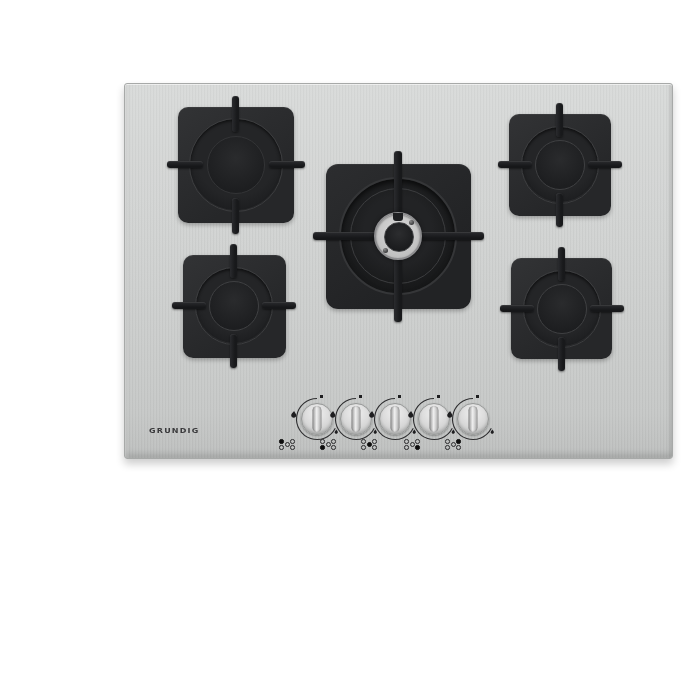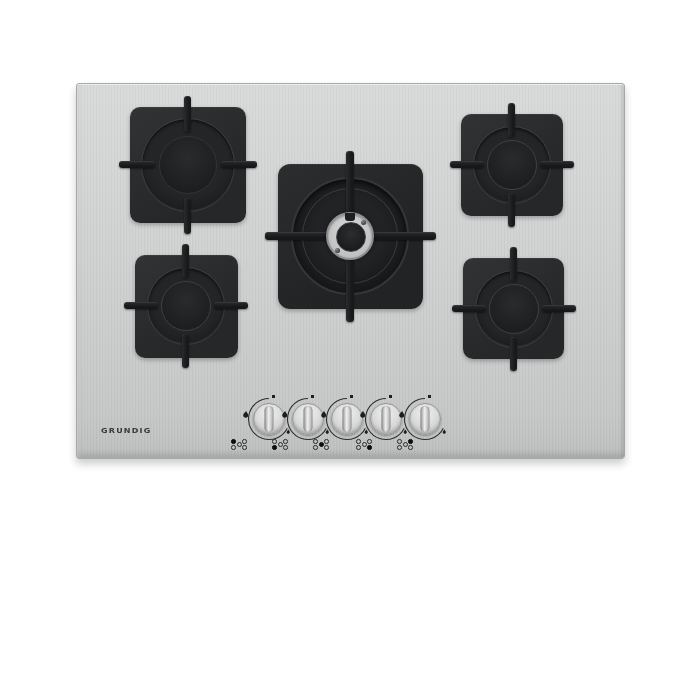--- a/index.html
+++ b/index.html
@@ -1,21 +1,21 @@
 <!DOCTYPE html>
 <html><head>
 <meta charset="utf-8">
 <style>
   html,body{margin:0;padding:0;}
   body{
     width:700px;height:700px;position:relative;overflow:hidden;
     background:#ffffff;
     font-family:"DejaVu Sans", sans-serif;
   }
-  .stage{position:absolute;inset:0;}
+  .stage{position:absolute;inset:0;margin-left:48px;}
 
   
   .hob{
     position:absolute;left:76px;top:83px;width:549px;height:376px;
     border:1px solid #a7a9a8;border-radius:3px;box-sizing:border-box;
     background:
       repeating-linear-gradient(90deg,
         rgba(255,255,255,0.06) 0 1px,
         rgba(0,0,0,0.025) 1px 2px,
         rgba(255,255,255,0.035) 2px 3px),

